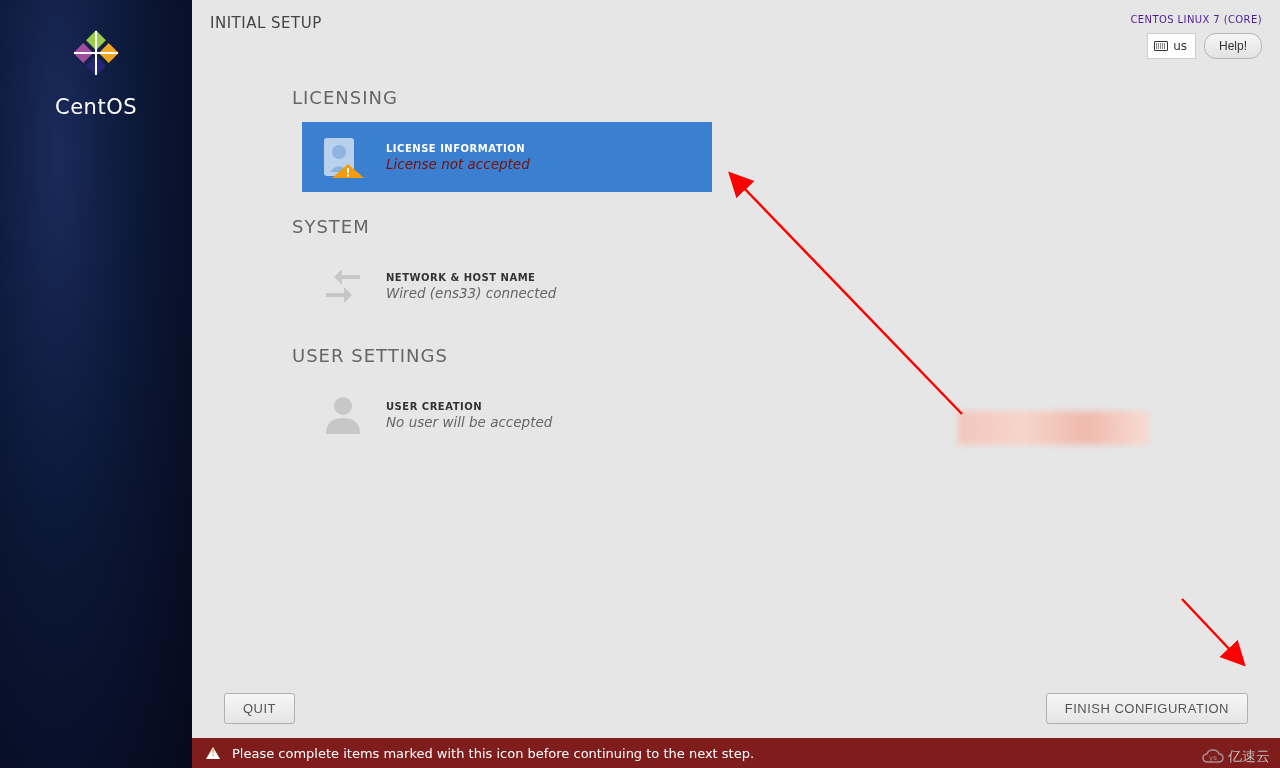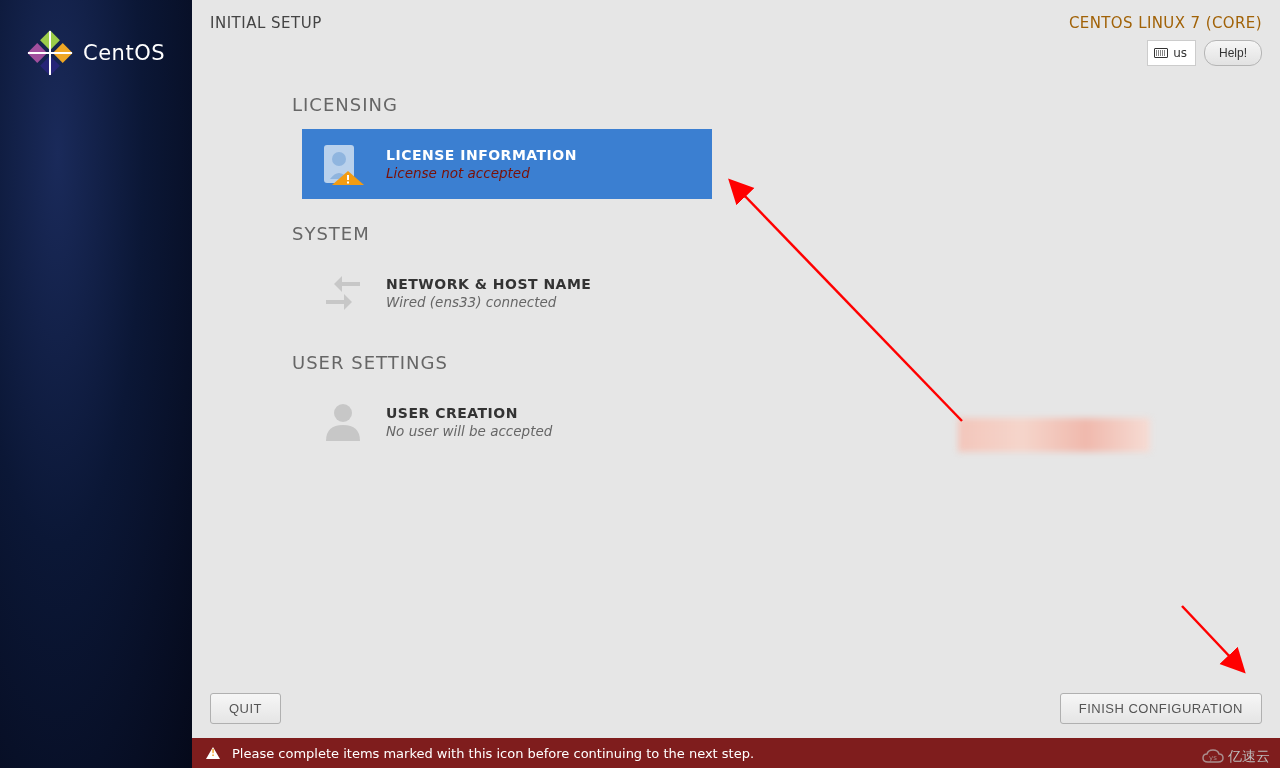--- a/index.html
+++ b/index.html
@@ -5,51 +5,51 @@
   * { box-sizing: border-box; margin: 0; padding: 0; }
   html, body { width: 1280px; height: 768px; overflow: hidden; font-family: "DejaVu Sans", "Liberation Sans", Arial, sans-serif; }
   body { display: flex; background: #e6e6e6; }
 
   
   .sidebar {
     width: 192px; height: 768px;
     background: radial-gradient(ellipse at 30% 20%, #1a2a5a 0%, #0b1736 45%, #05091a 100%);
     color: #fff; display: flex; flex-direction: column; align-items: center; padding-top: 30px;
   }
-  .logo-wrap { display: flex; flex-direction: row; align-items: center; gap: 10px; justify-content: space-between; }
+  .logo-wrap { display: flex; flex-direction: column; align-items: center; gap: 19px; justify-content: space-between; }
   .brand-text { font-size: 21px; letter-spacing: 0.5px; color: #fff; font-weight: 400; }
 
   
   .main { flex: 1; height: 768px; display: flex; flex-direction: column; position: relative; }
   .topbar { display: flex; justify-content: space-between; align-items: flex-start; padding: 14px 18px 0 18px; }
   .title-left { font-size: 15px; color: #444; letter-spacing: 0.5px; }
   .top-right { text-align: right; }
-  .distro { font-size: 15px; color: #a16207; letter-spacing: 0.4px; }
+  .distro { font-size: 10px; color: #4c1d95; letter-spacing: 0.4px; }
   .right-controls { display: flex; justify-content: flex-end; gap: 8px; margin-top: 8px; align-items: center; }
   .kbd-ind { display: flex; align-items: center; gap: 5px; background: #fff; border: 1px solid #ccc; padding: 3px 8px 3px 6px; height: 26px; font-size: 12px; color: #333; text-align: right; }
   .kbd-icon { width: 14px; height: 10px; border: 1px solid #333; border-radius: 1px; position: relative; }
   .kbd-icon::before { content:""; position:absolute; inset:1px; background: repeating-linear-gradient(90deg,#333 0 1px, transparent 1px 2px); opacity:.6;}
   .help-btn { height: 26px; padding: 0 14px; font-size: 12px; background: linear-gradient(#f6f6f6,#e2e2e2); border: 1px solid #b5b5b5; border-radius: 12px; color: #333; cursor: pointer; }
 
   .content { flex: 1; padding: 28px 0 8px 100px; position: relative; }
   .section-title { font-size: 18px; color: #666; letter-spacing: 1px; font-weight: 400; margin: 24px 0 14px 0; }
   .section-title.first { margin-top: 0; }
 
   .spoke { display: flex; align-items: center; gap: 18px; padding: 10px 16px; width: 410px; cursor: pointer; margin-left: 10px; }
   .spoke.selected { background: #3b7fd1; }
   .spoke.selected .spoke-title { color: #fff; }
   .spoke.selected .spoke-status.warn { color: #7a1006; }
   .spoke-icon { width: 50px; height: 50px; display:flex; align-items:center; justify-content:center; }
   .spoke-text { display: flex; flex-direction: column; gap: 2px; }
-  .spoke-title { font-size: 14px; color: #333; font-weight: 600; letter-spacing: 0.5px; }
+  .spoke-title { font-size: 10px; color: #333; font-weight: 600; letter-spacing: 0.5px; }
   .spoke-status { font-size: 13.5px; font-style: italic; color: #666; }
   .spoke-status.warn { color: #8a2a1a; }
 
   
-  .bottom-bar { position: absolute; bottom: 44px; left: 0; right: 0; padding: 0 18px; display: flex; justify-content: space-between; }
+  .bottom-bar { position: absolute; bottom: 44px; left: 0; right: 0; padding: 0 32px; display: flex; justify-content: space-between; }
   .btn { padding: 7px 18px; font-size: 13px; background: linear-gradient(#f6f6f6,#e5e5e5); border: 1px solid #b0b0b0; border-radius: 3px; color: #555; cursor: pointer; letter-spacing: 0.5px; }
 
   
   .warn-bar { position: absolute; bottom: 0; left: 0; right: 0; height: 30px; background: #7f1d1d; color: #fff; display: flex; align-items: center; padding: 0 14px; font-size: 13px; gap: 12px; }
   .warn-triangle { width:0;height:0;border-left:7px solid transparent;border-right:7px solid transparent;border-bottom:12px solid #fff; position:relative;}
   .warn-triangle::after{content:"!";position:absolute;left:-2px;top:1px;font-size:9px;color:#f0ab3c;font-weight:bold;}
 
   
   .watermark { position: absolute; right: 10px; bottom: 2px; font-size: 14px; color: #bdbdbd; display:flex; align-items:center; gap:4px; z-index: 5; }
   .watermark svg { opacity: .7; }

